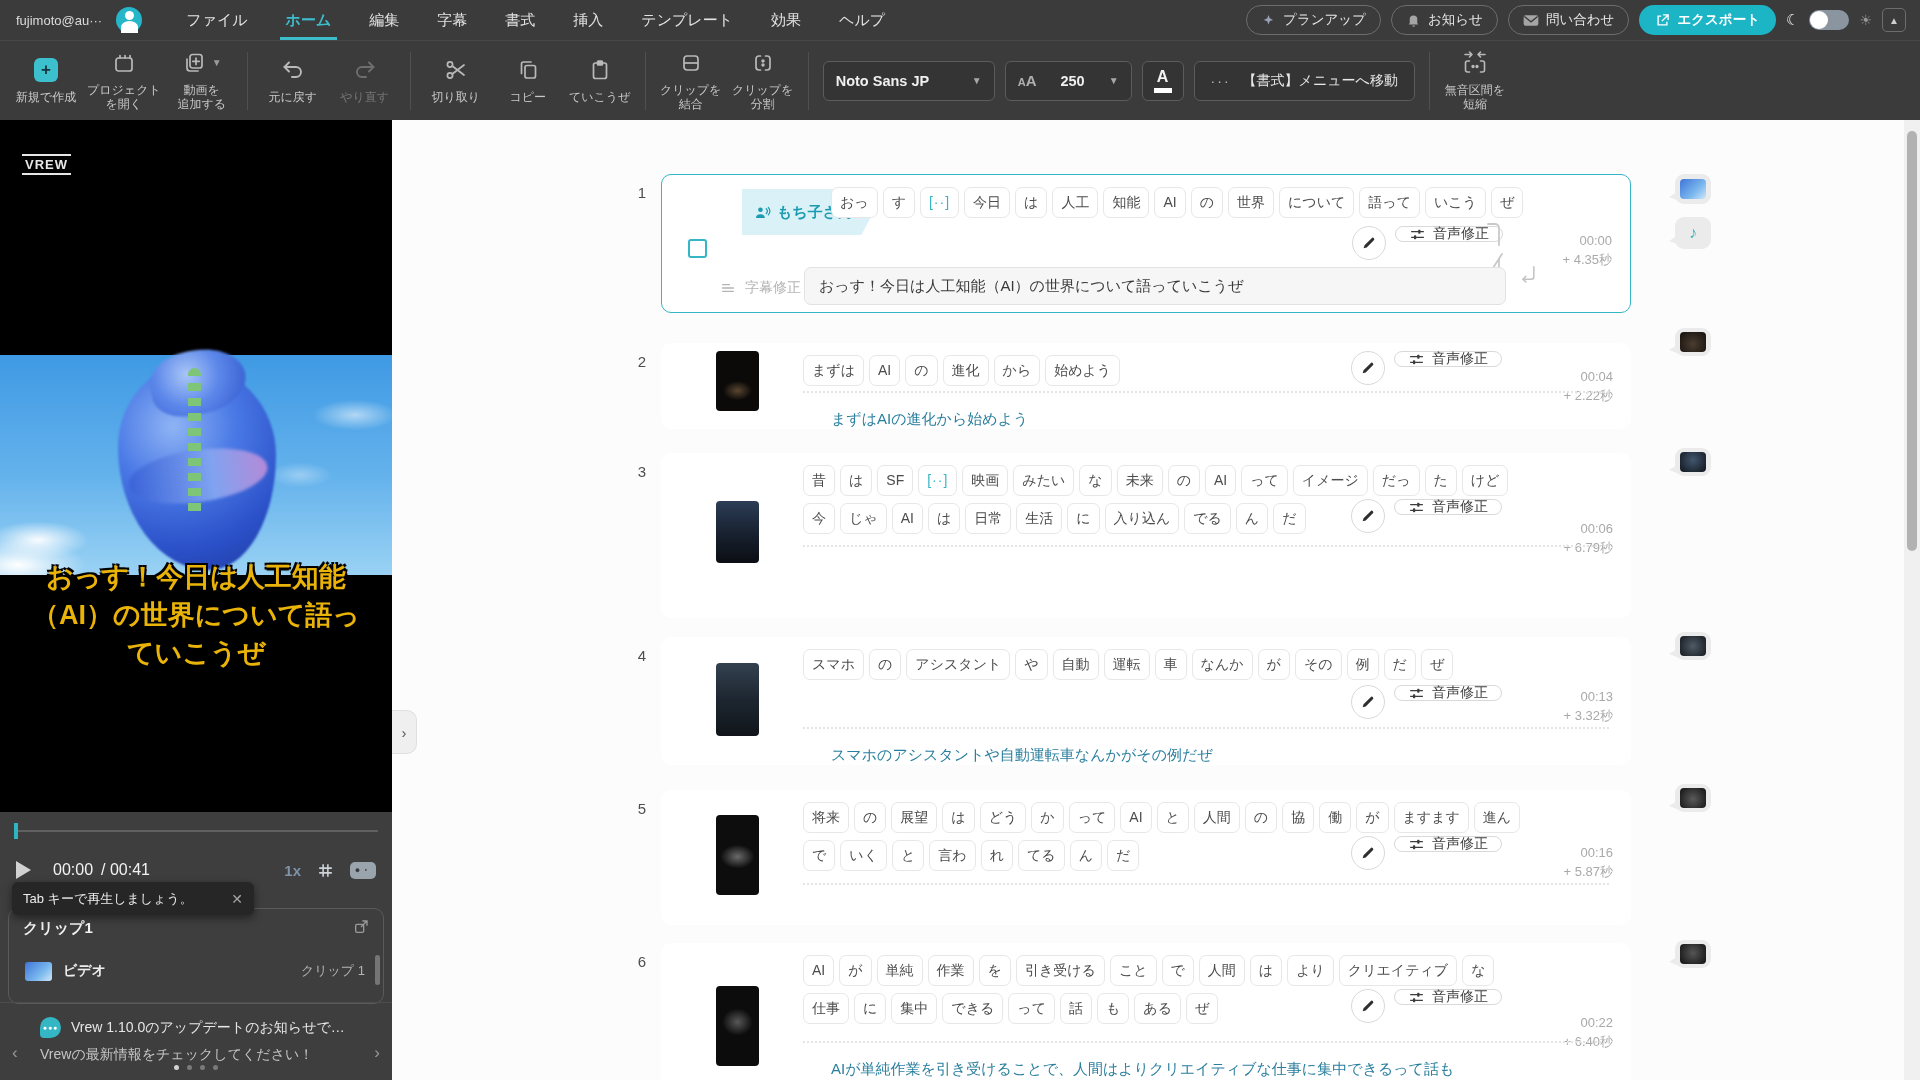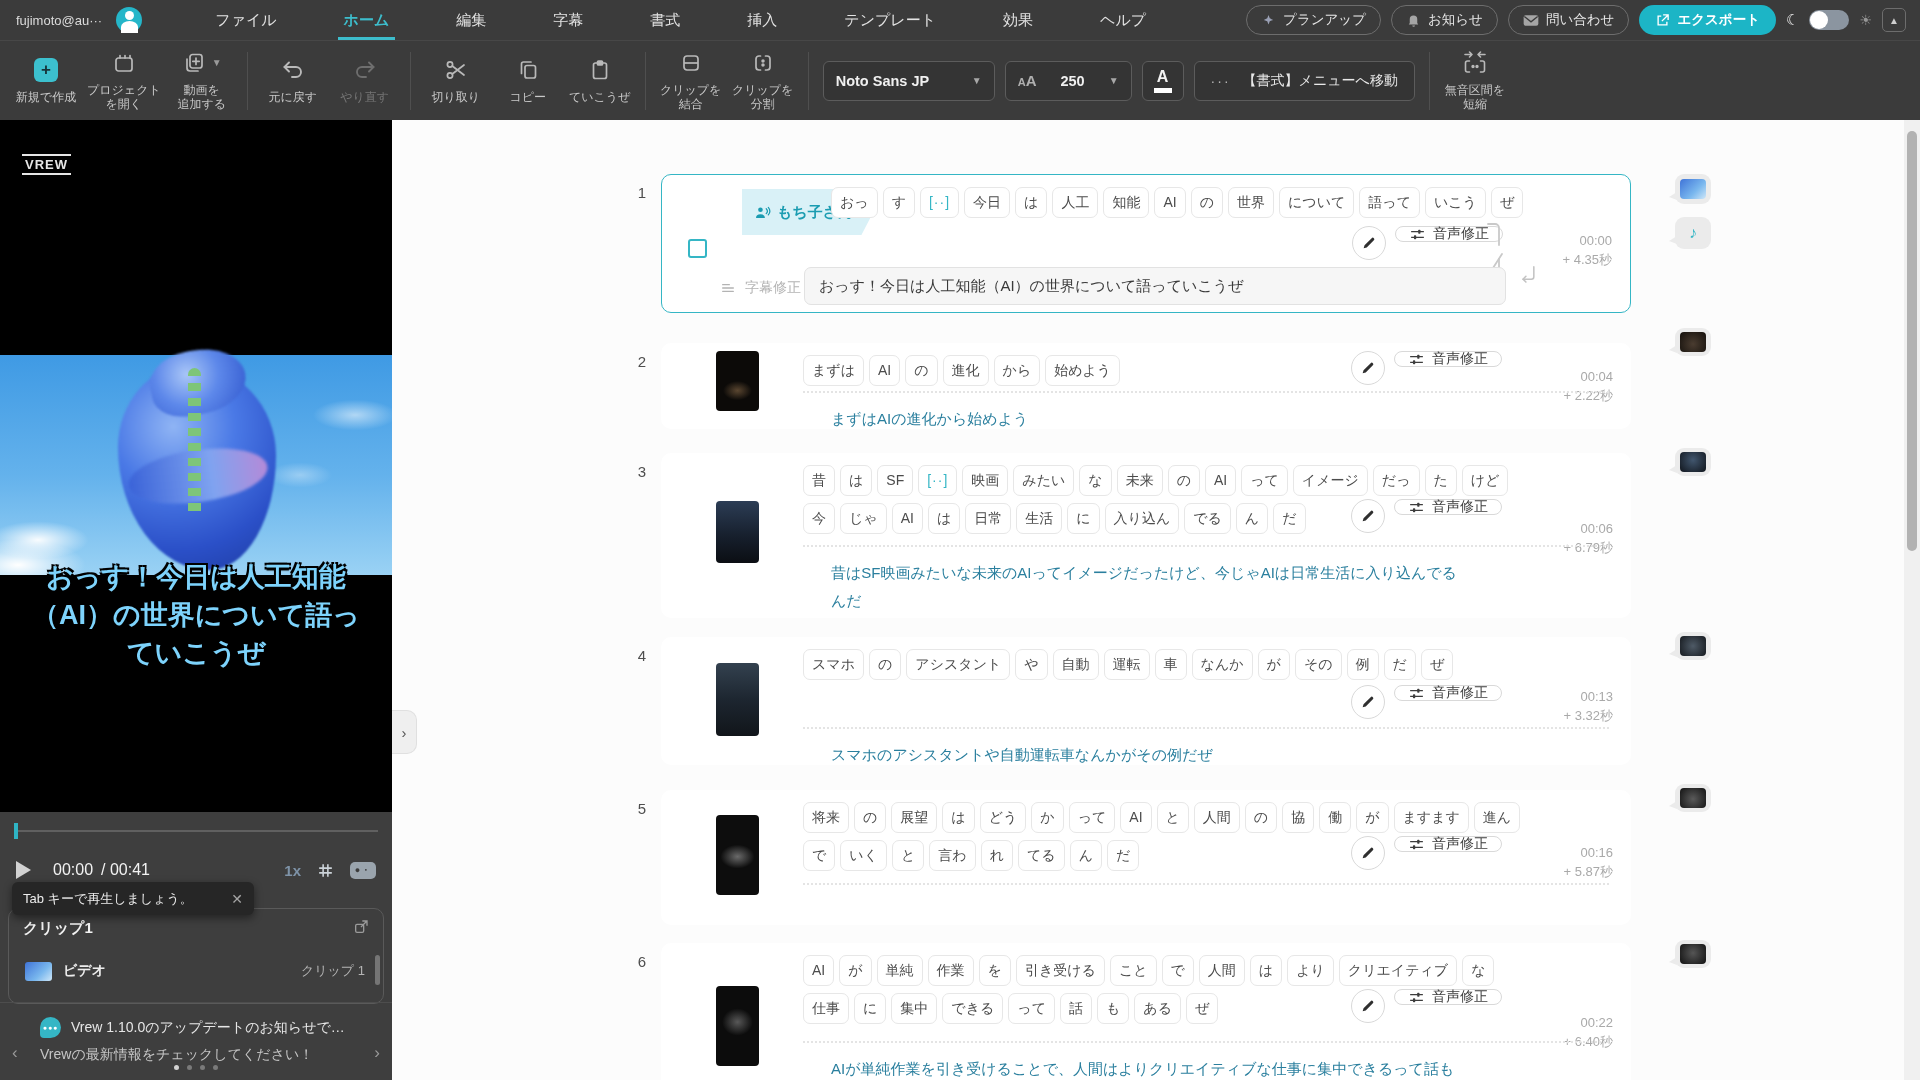--- a/index.html
+++ b/index.html
@@ -6,21 +6,21 @@
   html,body { width:1920px; height:1080px; overflow:hidden; }
   body { font-family:"Liberation Sans","DejaVu Sans",sans-serif; background:#fcfcfc; position:relative; }
 
   
   .topbar { position:absolute; top:0; left:0; right:0; height:40px; background:#3b3b3b; display:flex; align-items:center; color:#e5e5e5; z-index:30; }
   .account { font-size:13px; color:#dcdcdc; margin-left:16px; white-space:nowrap; }
   .avatar { width:26px; height:26px; border-radius:50%; background:#25b6c9; margin:0 20px 0 14px; position:relative; flex:0 0 auto; }
   .avatar::before { content:""; position:absolute; left:8.5px; top:4px; width:9px; height:9px; border-radius:50%; background:#fff; }
   .avatar::after { content:""; position:absolute; left:4.5px; top:14px; width:17px; height:12px; border-radius:50% 50% 0 0; background:#fff; }
   .menus { display:flex; align-items:center; gap:38px; margin-left:24px; height:100%; }
-  .menu { font-size:15px; color:#e3e3e3; height:100%; display:flex; align-items:center; cursor:default; position:relative; white-space:nowrap;margin-left:29px; }
+  .menu { font-size:15px; color:#e3e3e3; height:100%; display:flex; align-items:center; cursor:default; position:relative; white-space:nowrap; }
   .menu.active { color:#3dbdcc; font-weight:bold; }
   .menu.active::after { content:""; position:absolute; left:-6px; right:-6px; bottom:0; height:3px; background:#3dbdcc; }
   .topright { margin-left:auto; display:flex; align-items:center; gap:10px; padding-right:14px; }
   .pillbtn { height:30px; border:1px solid #6d6d6d; border-radius:16px; display:flex; align-items:center; gap:7px; padding:0 14px; font-size:13.5px; color:#e6e6e6; background:transparent; white-space:nowrap; }
   .exportbtn { height:30px; border:none; border-radius:16px; display:flex; align-items:center; gap:7px; padding:0 16px; font-size:13.5px; color:#fff; background:#1cb5c6; font-weight:bold; white-space:nowrap; }
   .moon { font-size:15px; color:#e8e8e8; }
   .sun { font-size:14px; color:#969696; }
   .toggle { width:40px; height:20px; border-radius:10px; background:#8b95a0; position:relative; }
   .toggle::before { content:""; position:absolute; left:1px; top:1px; width:18px; height:18px; border-radius:50%; background:#fff; }
   .collapsebtn { width:24px; height:24px; border:1px solid #6d6d6d; border-radius:5px; color:#cfcfcf; font-size:10px; display:flex; align-items:center; justify-content:center; }
@@ -56,21 +56,21 @@
       linear-gradient(180deg,#3f9ae4 0%, #64b2ec 55%, #9ad2f4 100%);
   }
   .figbody { position:absolute; left:118px; top:245px; width:158px; height:205px; border-radius:46% 54% 42% 58%/40% 44% 56% 60%;
     background:radial-gradient(circle at 35% 30%, #8fb4f4 0%, #4a79e6 35%, #2b50c8 70%, #1d3aa0 100%); filter:blur(1px); }
   .fighead { position:absolute; left:150px; top:230px; width:96px; height:64px; border-radius:50% 60% 55% 45%; transform:rotate(-12deg);
     background:radial-gradient(circle at 40% 35%, #a9c6f7 0%, #5d88ea 45%, #2e55cc 100%); filter:blur(1px); }
   .figarm { position:absolute; left:128px; top:330px; width:140px; height:52px; border-radius:50%; transform:rotate(-8deg);
     background:linear-gradient(90deg,#3a63d8,#7fa3f0 60%,#b48ad8); filter:blur(1.5px); }
   .figspine { position:absolute; left:188px; top:248px; width:13px; height:150px; border-radius:7px;
     background:repeating-linear-gradient(180deg,#7ec578 0 8px, rgba(0,0,0,0) 8px 15px); filter:blur(.5px); }
-  .vsub { position:absolute; left:0; right:0; top:438px; text-align:center; color:#7dd3fc; font-weight:bold; font-size:27px; line-height:38px; z-index:5;
+  .vsub { position:absolute; left:0; right:0; top:438px; text-align:center; color:#eab308; font-weight:bold; font-size:27px; line-height:38px; z-index:5;
     text-shadow:-2px -2px 0 #000, 2px -2px 0 #000, -2px 2px 0 #000, 2px 2px 0 #000, 0 3px 1px #000; }
   .pline { position:absolute; top:710px; left:14px; right:14px; height:2px; background:#606060; }
   .pmark { position:absolute; top:703px; left:14px; width:4px; height:16px; background:#2fb4c4; }
   .pcontrols { position:absolute; top:732px; left:0; right:0; height:36px; display:flex; align-items:center; padding:0 16px; }
   .playbtn { width:0; height:0; border-left:15px solid #d2d2d2; border-top:9px solid transparent; border-bottom:9px solid transparent; }
   .ptime { margin-left:22px; font-size:16px; color:#f2f2f2; display:flex; gap:8px; white-space:nowrap; }
   .ptime .total { color:#f2f2f2; }
   .pright { margin-left:auto; display:flex; align-items:center; gap:15px; }
   .speed { color:#7e93a8; font-size:15px; font-weight:bold; }
   .ccicon { width:26px; height:17px; border-radius:5px; background:#9aa4ad; color:#3b3b3b; font-size:9px; letter-spacing:1px; display:flex; align-items:center; justify-content:center; font-weight:bold; }
@@ -534,21 +534,20 @@
           <rect x="13" y="5.2" width="3.2" height="5.6" rx="1" fill="#3d3d3d"></rect>
           <rect x="7" y="13.2" width="3.2" height="5.6" rx="1" fill="#3d3d3d"></rect>
         </svg>
         <span>音声修正</span>
       </div>
       <div class="ctime" style="top:66px">
         <div>00:06</div>
         <div>+ 6.79秒</div>
       </div>
       <div class="dotline" style="top:92px"></div>
-      <div class="csub" style="top:106px">昔はSF映画みたいな未来のAIってイメージだったけど、今じゃAIは日常生活に入り込んでるんだ</div>
     </div>
     <div class="clipnum" style="top: 527px;">4</div>
     <div class="clipcard" style="top: 517px; height: 128px;">
       <div class="cthumb" style="top:26px;height:73px;background:linear-gradient(180deg,#33414f 0%,#1d2630 50%,#11151a 100%)"></div>
       <div class="tokens" style="left:142px">
         <span class="token">スマホ</span>
         <span class="token">の</span>
         <span class="token">アシスタント</span>
         <span class="token">や</span>
         <span class="token">自動</span>

